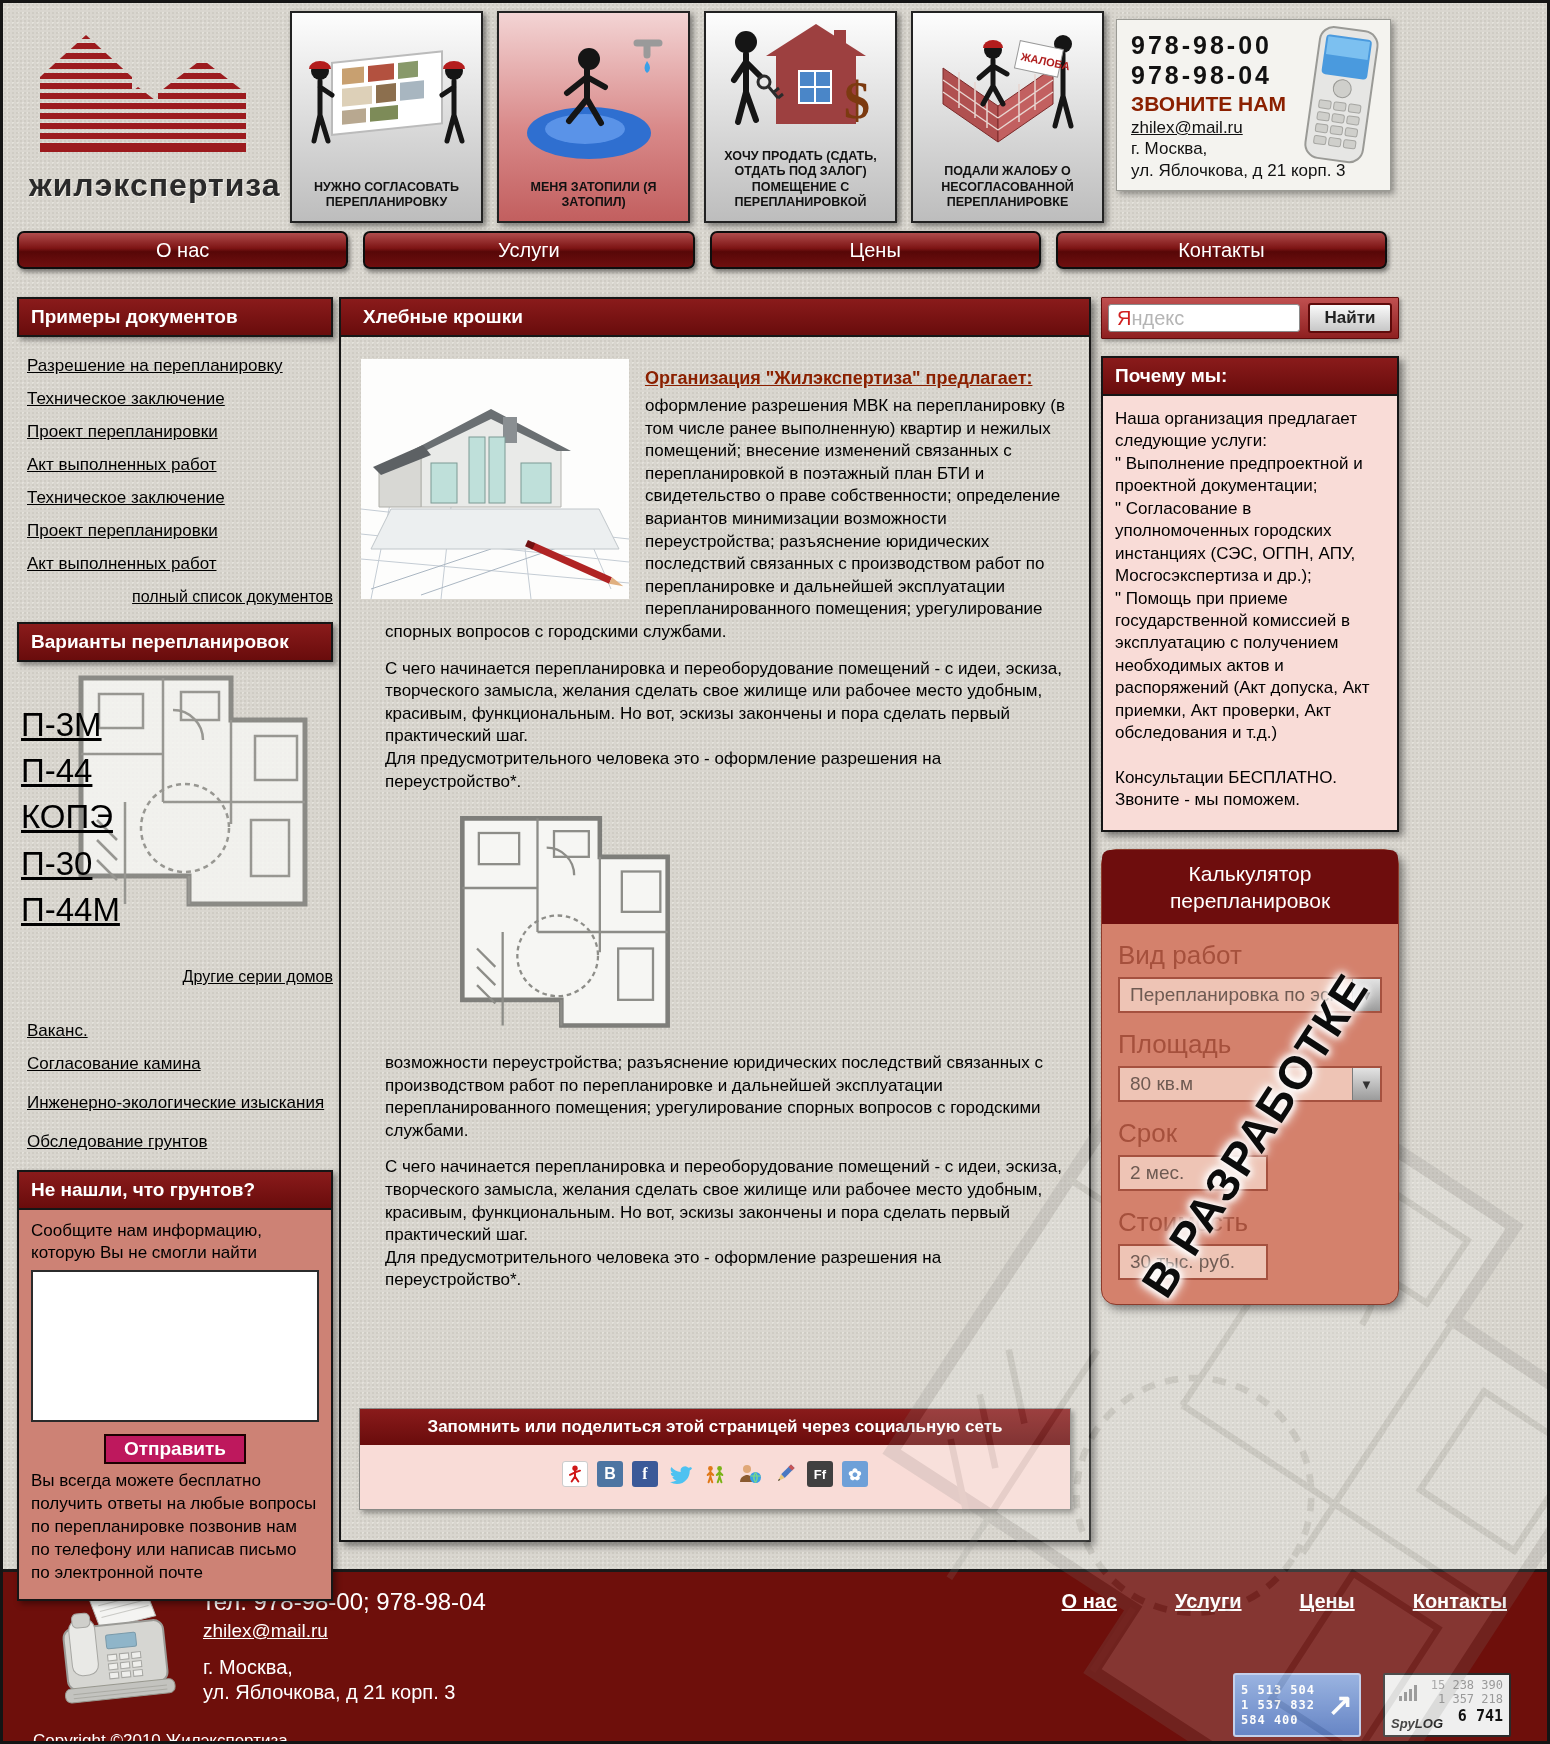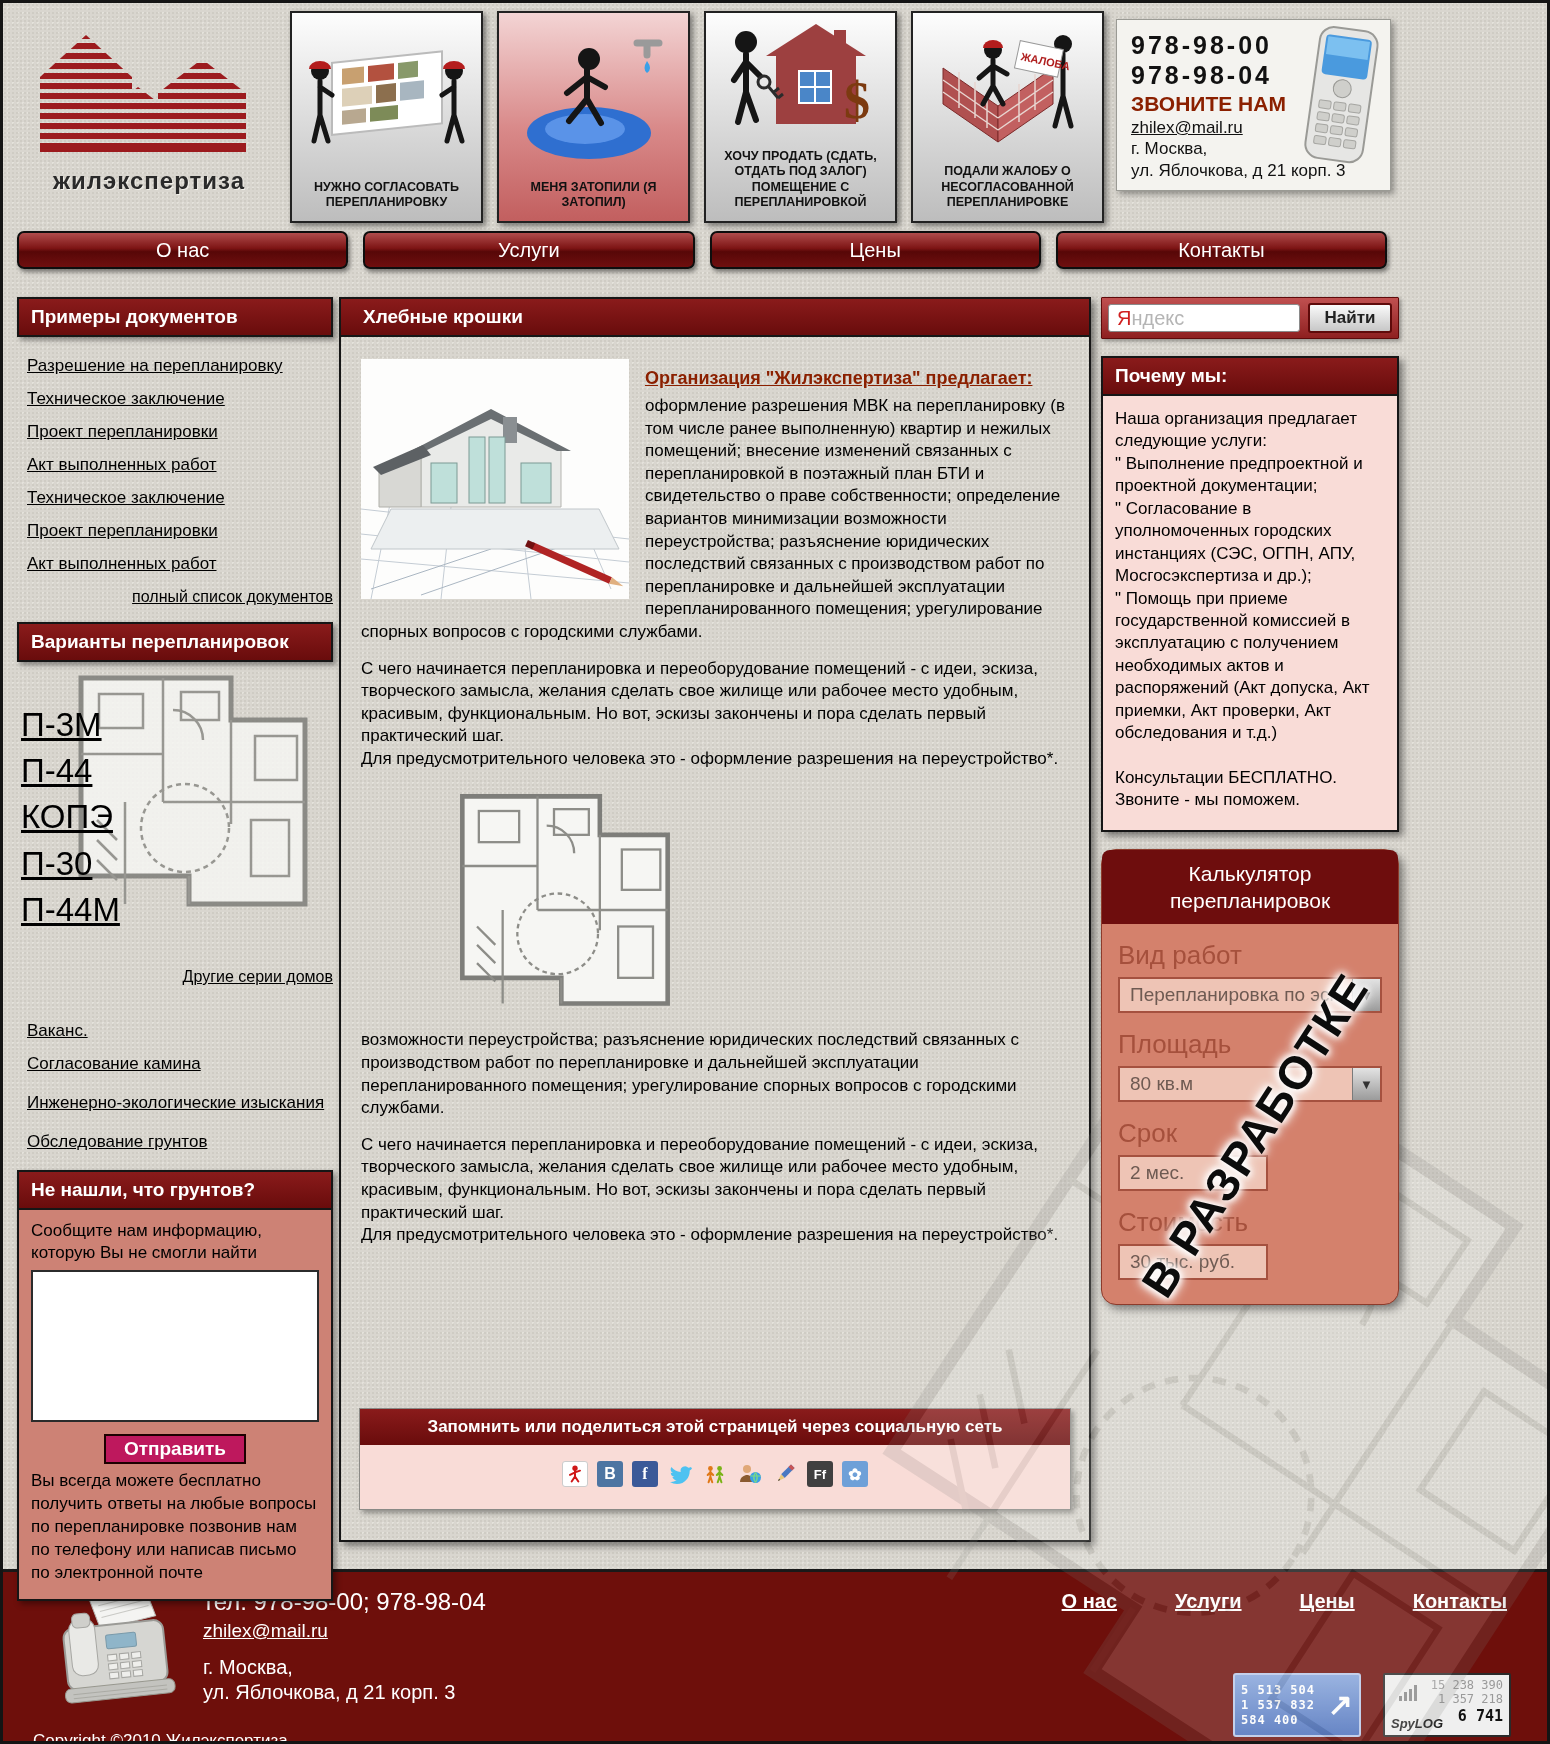--- a/index.html
+++ b/index.html
@@ -8,21 +8,21 @@
     width:1550px;height:1744px;position:relative;margin:0 auto;overflow:hidden;
     background-color:#d9d6cf;
     background-image:radial-gradient(#cfccc4 1px, transparent 1px),radial-gradient(#e4e2db 1px, transparent 1px);
     background-size:4px 4px,5px 5px;background-position:0 0,2px 2px;
     border:3px solid #141414;
   }
   a{cursor:pointer;}
   
   .hdr{position:relative;height:228px;}
   .logo{position:absolute;left:26px;top:10px;width:240px;text-align:center;}
-  .logo-txt{font-size:24px;font-weight:bold;color:#2a2a2a;letter-spacing:1px;text-shadow:1px 1px 0 #f2f0ea;}
+  .logo-txt{font-size:32px;font-weight:bold;color:#2a2a2a;letter-spacing:1px;text-shadow:1px 1px 0 #f2f0ea;}
   .banners{position:absolute;left:287px;top:8px;display:flex;gap:14px;}
   .banner{width:193px;height:212px;border:2px solid #222;background:linear-gradient(#fdfdfd,#d6d6d6 60%,#bdbdbd);
     box-shadow:3px 3px 6px rgba(0,0,0,.45);display:flex;flex-direction:column;cursor:pointer;}
   .banner.red{background:linear-gradient(#f3d4d4,#d98a8a 55%,#c25f5f);}
   .banner .pic{flex:1;display:flex;align-items:center;justify-content:center;overflow:hidden;}
   .banner .cap{font-size:12.5px;font-weight:bold;text-align:center;color:#111;padding:0 6px 10px;line-height:1.25;}
   .contact-card{position:absolute;left:1113px;top:16px;width:275px;height:172px;background:#f4f3ef;
     border:1px solid #9a9a94;box-shadow:3px 3px 6px rgba(0,0,0,.35);padding:10px 14px;}
   .phone-num{font-size:25px;font-weight:bold;letter-spacing:3px;color:#111;line-height:1.2;}
   .call-us{font-size:21px;font-weight:bold;color:#8b2000;margin:2px 0 2px;}
@@ -56,21 +56,21 @@
   .fb-area{width:100%;height:152px;margin-top:6px;border:2px solid #2b2b2b;background:#fff;resize:none;font-family:"Liberation Sans",sans-serif;}
   .fb-send{display:block;margin:8px auto 6px;background:#be185d;color:#fff;font-size:19px;font-weight:bold;
     border:2px solid #1d0000;padding:2px 18px;cursor:pointer;font-family:"Liberation Sans",sans-serif;}
   .fb-note{font-size:17px;color:#000;line-height:1.35;}
   
   .main-block{border:2px solid #161616;box-shadow:4px 4px 7px rgba(0,0,0,.45);height:1245px;display:flex;flex-direction:column;}
   .main-block .bar{border:none;border-bottom:2px solid #161616;box-shadow:none;padding-left:22px;}
   .mc{padding:16px 20px 0;font-size:17px;color:#000;line-height:1.33;}
   .house-img{float:left;margin:6px 16px 6px 0;}
   .mc-heading{display:inline-block;font-size:18px;font-weight:bold;color:#8b2000;text-decoration:underline;margin:14px 0 4px;}
-  .mc p{margin-top:14px;}
+  .mc p{margin-top:14px;padding-left:24px;}
   .mc p.tight{margin-top:0;}
   .plan-wrap{margin:18px 0 4px 86px;}
   .share{margin:auto 18px 30px;border:1px solid #8a8a86;box-shadow:3px 3px 5px rgba(0,0,0,.35);}
   .share-bar{background:linear-gradient(#8a1b1b,#690c0c);color:#fff;font-weight:bold;font-size:17px;text-align:center;padding:8px 6px;}
   .share-body{background:#f9dcd7;padding:16px 0 22px;display:flex;justify-content:center;gap:9px;}
   .sicon{width:26px;height:26px;border-radius:3px;display:flex;align-items:center;justify-content:center;
     font-weight:bold;font-size:16px;color:#fff;cursor:pointer;}
   
   .search-box{display:flex;align-items:center;background:linear-gradient(#c05050,#8e2020);border:1px solid #5e0a0a;
     border-radius:1px;padding:5px 6px;box-shadow:2px 2px 4px rgba(0,0,0,.35);}

